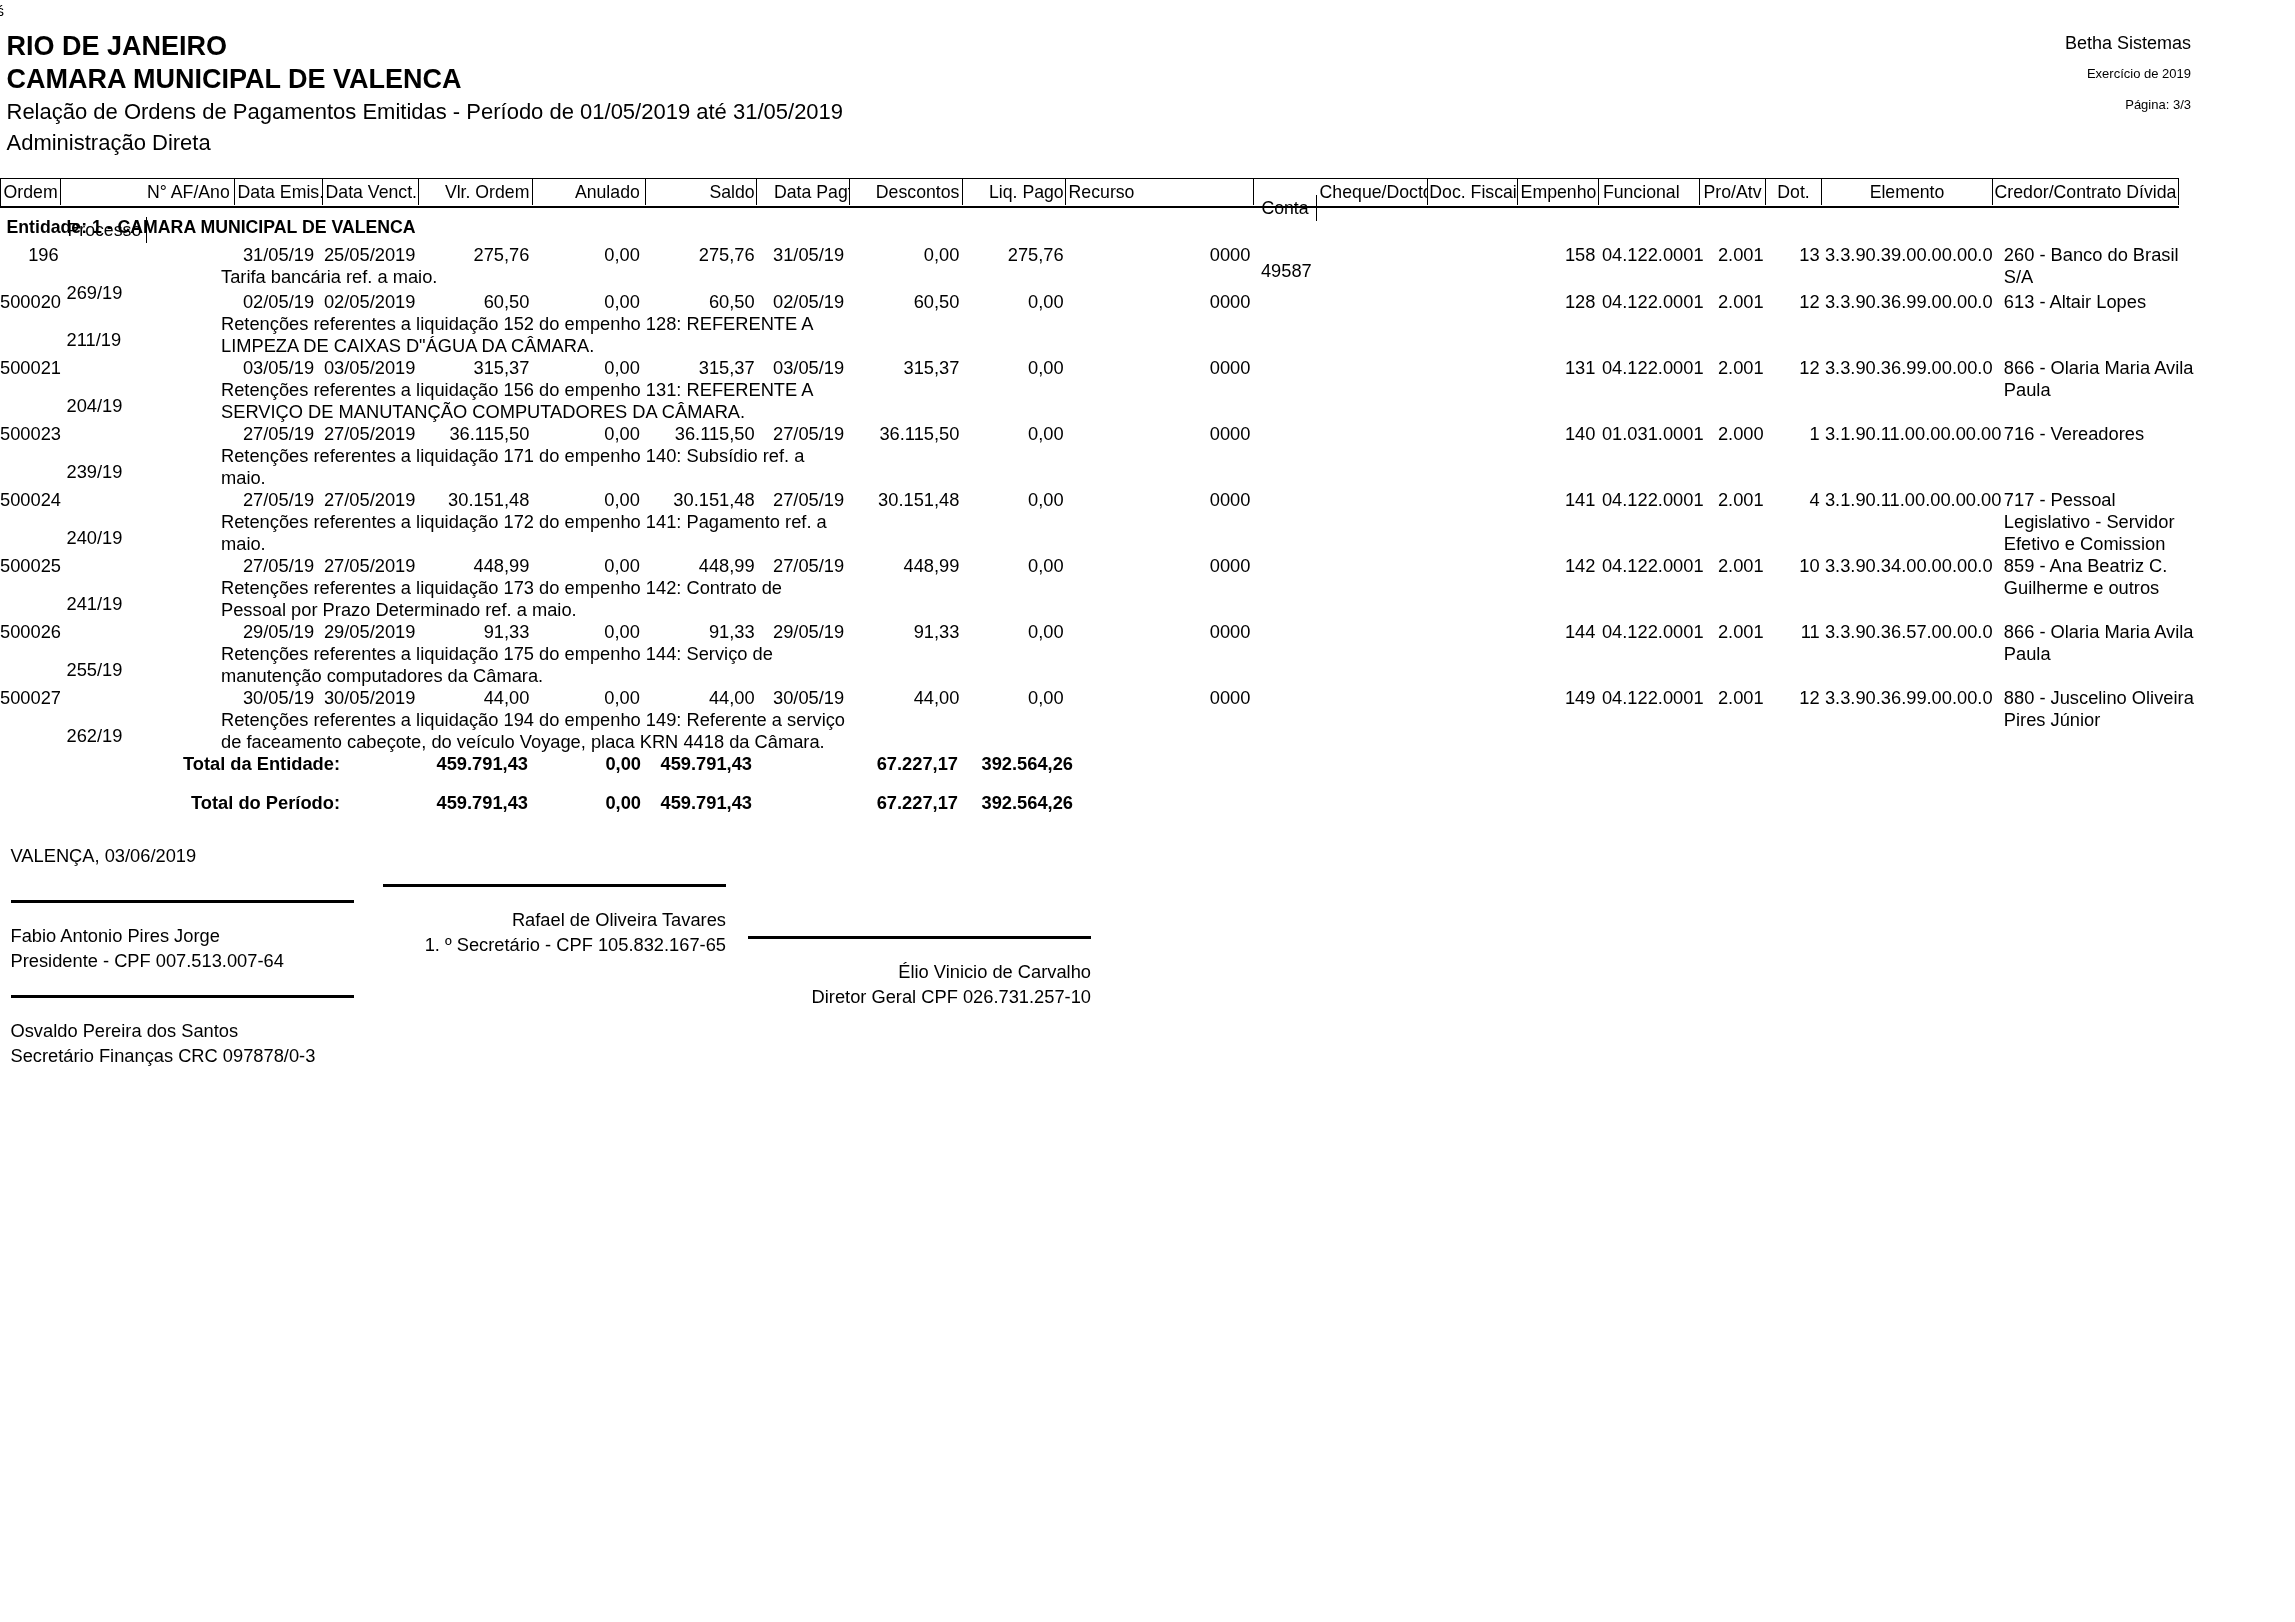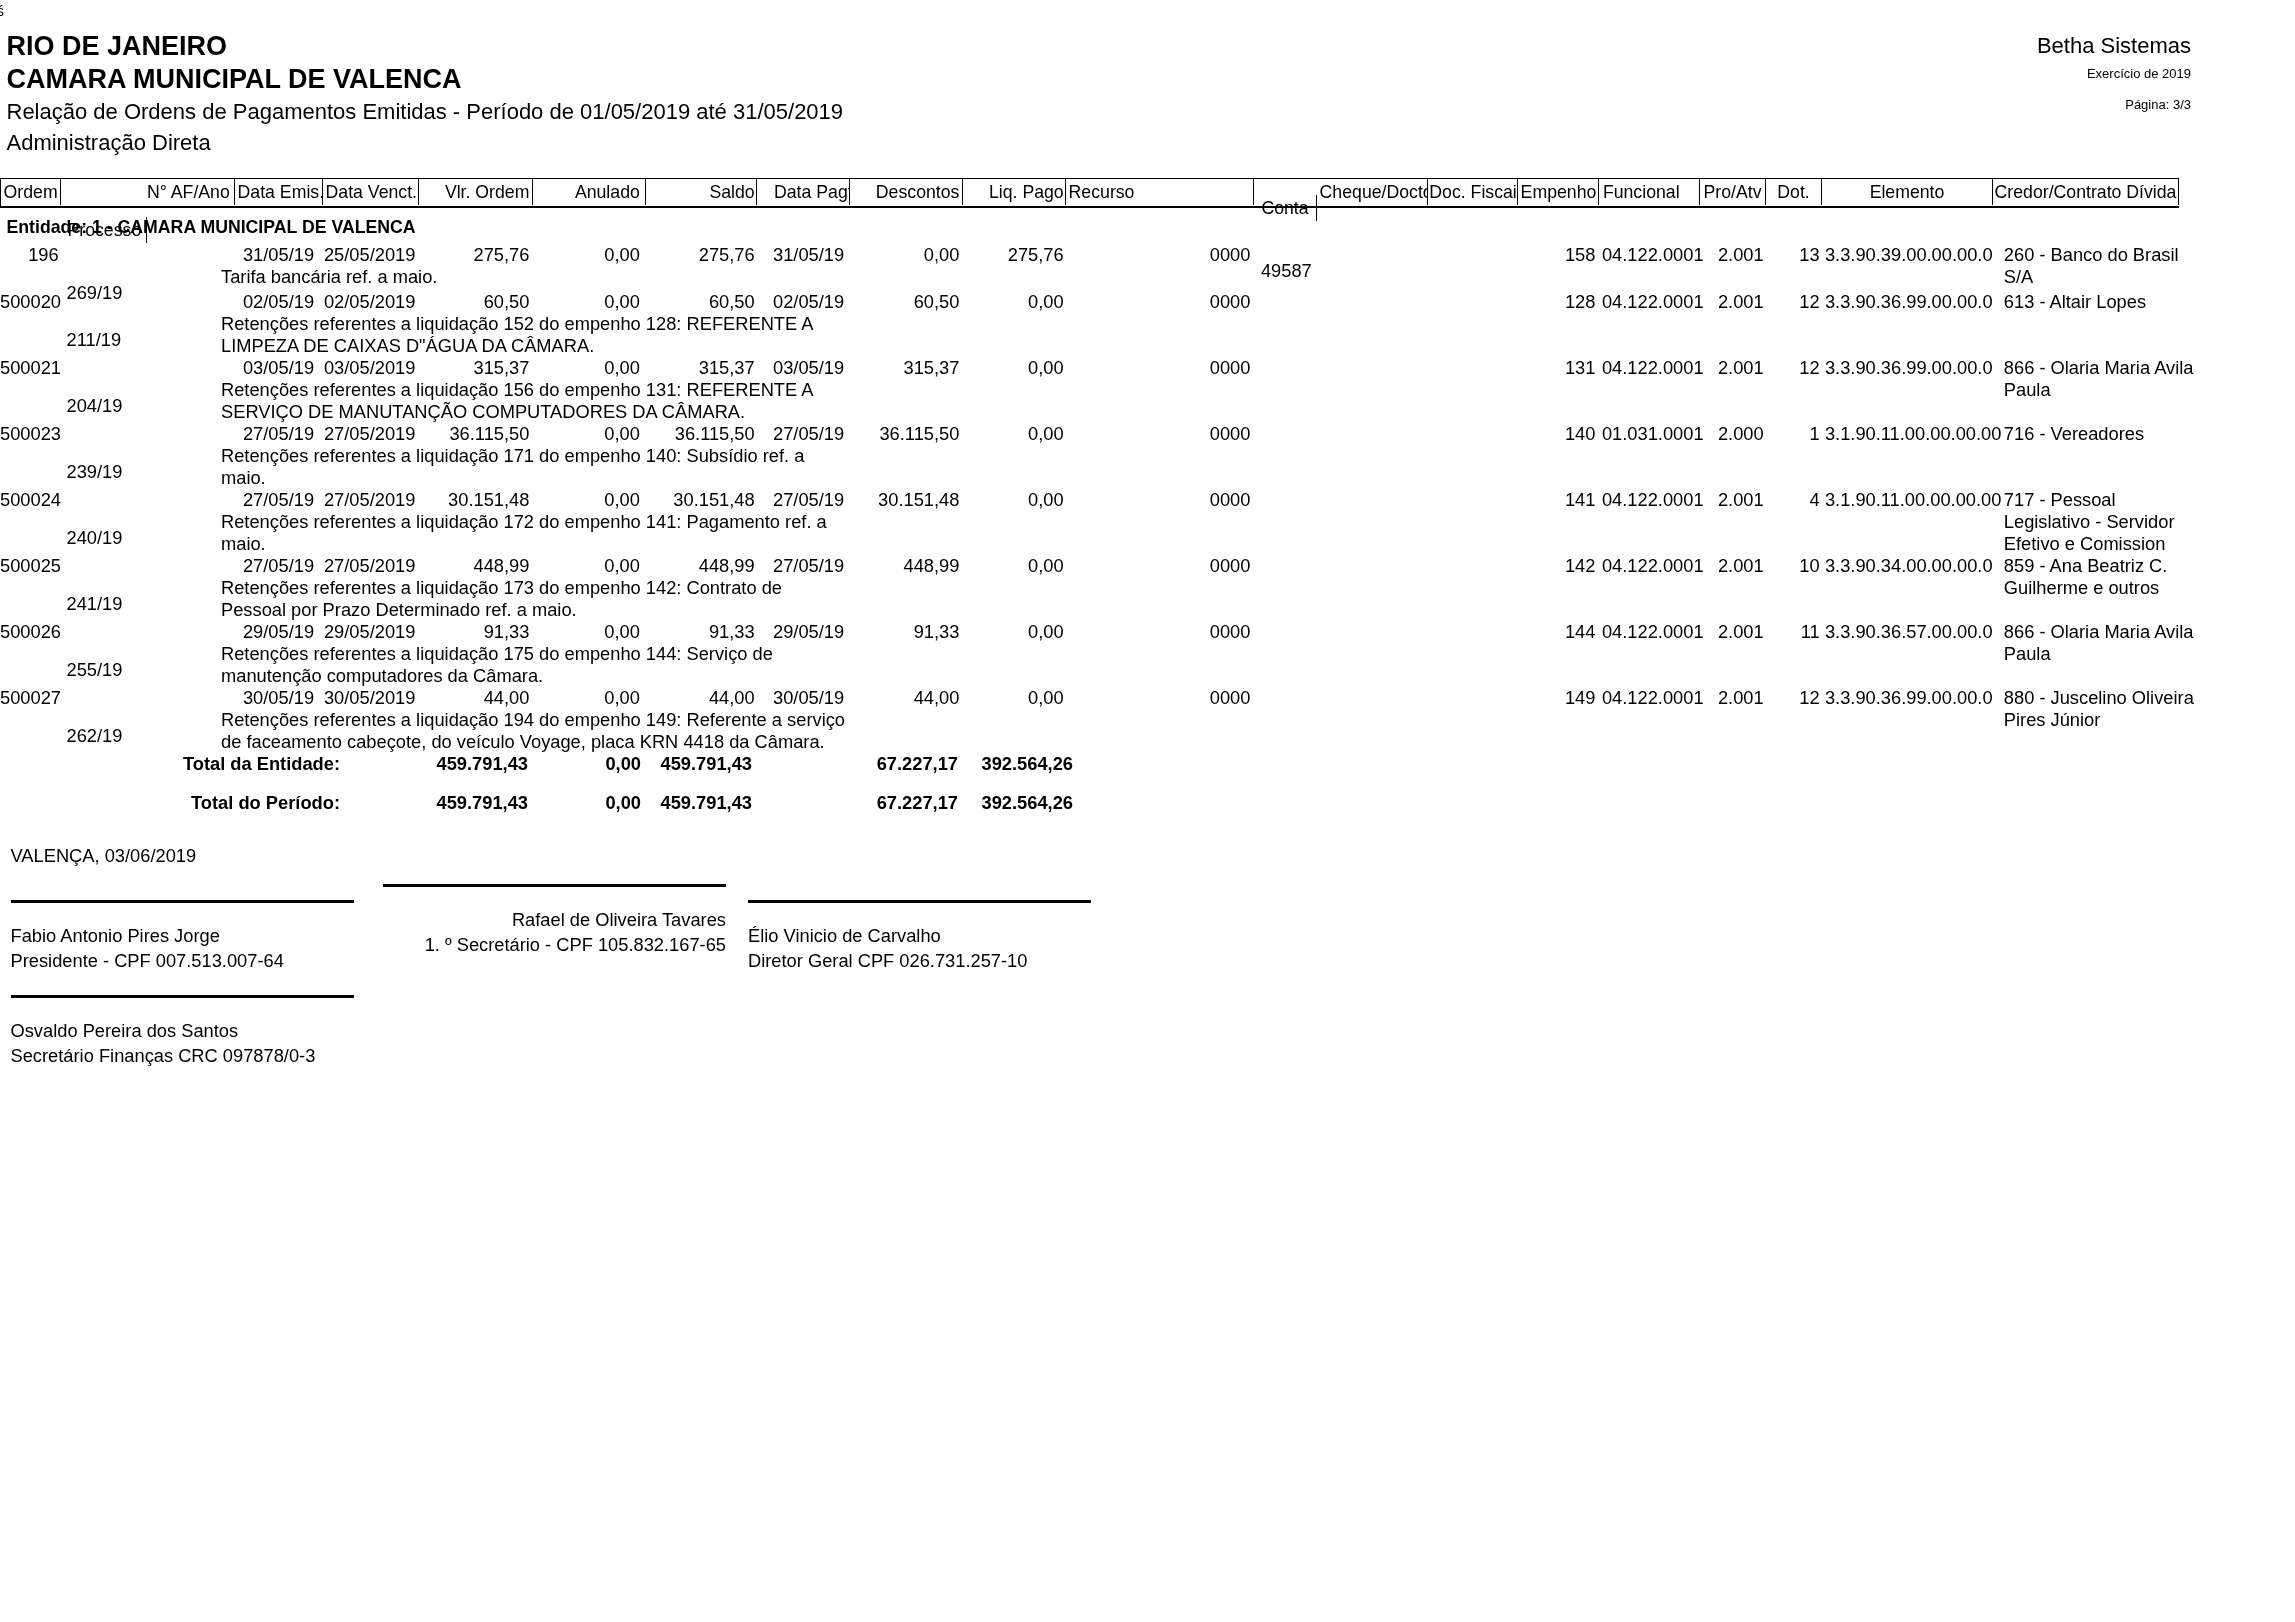--- a/index.html
+++ b/index.html
@@ -2,21 +2,21 @@
 <html style="font-size:10.5px"><head>
 <meta charset="utf-8">
 <style>
   html,body{margin:0;padding:0;background:#fff;}
   body{width:2295px;height:1622px;position:relative;font-family:"Liberation Sans","DejaVu Sans",sans-serif;color:#000;}
   .abs{position:absolute;}
   
   .t-bold{font-weight:bold;font-size:27px;}
   .t-sub{font-size:22px;}
   .hdr-right{right:104px;text-align:right;}
-  .vendor{font-size:22px;}
+  .vendor{font-size:18px;}
   .small-right{font-size:13px;}
   
   .thead{position:absolute;top:178px;left:0;width:2179px;height:30px;border-top:1.3px solid #000;border-bottom:2.6px solid #000;display:flex;box-sizing:border-box;border-left:1.3px solid #000;}
   .hc{border-right:1.3px solid #000;height:26px;line-height:26px;overflow:hidden;font-size:17.7px;box-sizing:border-box;flex:0 0 auto;white-space:nowrap;}
   
   .c-ordem{width:60px;text-align:right;padding-right:1.3px;}
   .c-processo{width:86px;padding-left:6.5px;margin-top:38px;}
   .c-af{width:88px;}
   .c-emis{width:88px;text-align:right;padding-right:7.9px;}
   .c-venct{width:96px;text-align:right;padding-right:2.6px;}
@@ -371,21 +371,21 @@
 <div class="sig" style="left:10.5px;top:900px;">
   <div class="rule"></div>
   <div class="name">Fabio Antonio Pires Jorge</div>
   <div class="role">Presidente - CPF 007.513.007-64</div>
 </div>
 <div class="sig" style="left:383px;top:884px;text-align:right;">
   <div class="rule"></div>
   <div class="name">Rafael de Oliveira Tavares</div>
   <div class="role">1. º Secretário - CPF 105.832.167-65</div>
 </div>
-<div class="sig" style="left:748px;top:900px;">
+<div class="sig" style="left:748px;top:936px;text-align:right;">
   <div class="rule"></div>
   <div class="name">Élio Vinicio de Carvalho</div>
   <div class="role">Diretor Geral  CPF 026.731.257-10</div>
 </div>
 <div class="sig" style="left:10.5px;top:995px;">
   <div class="rule"></div>
   <div class="name">Osvaldo Pereira dos Santos</div>
   <div class="role">Secretário Finanças CRC 097878/0-3</div>
 </div>
 

